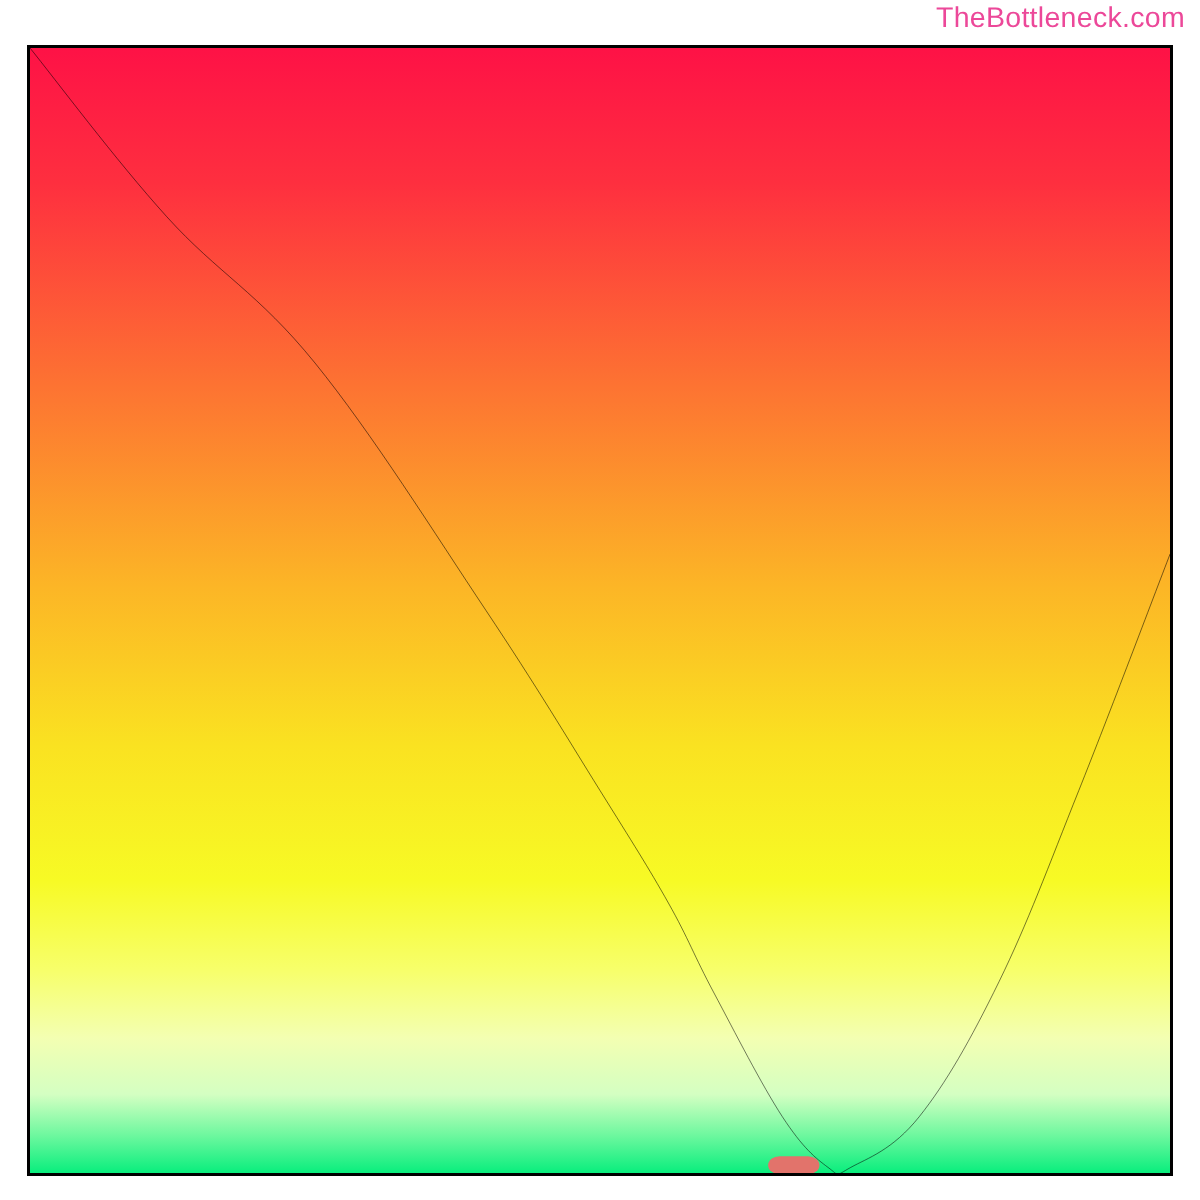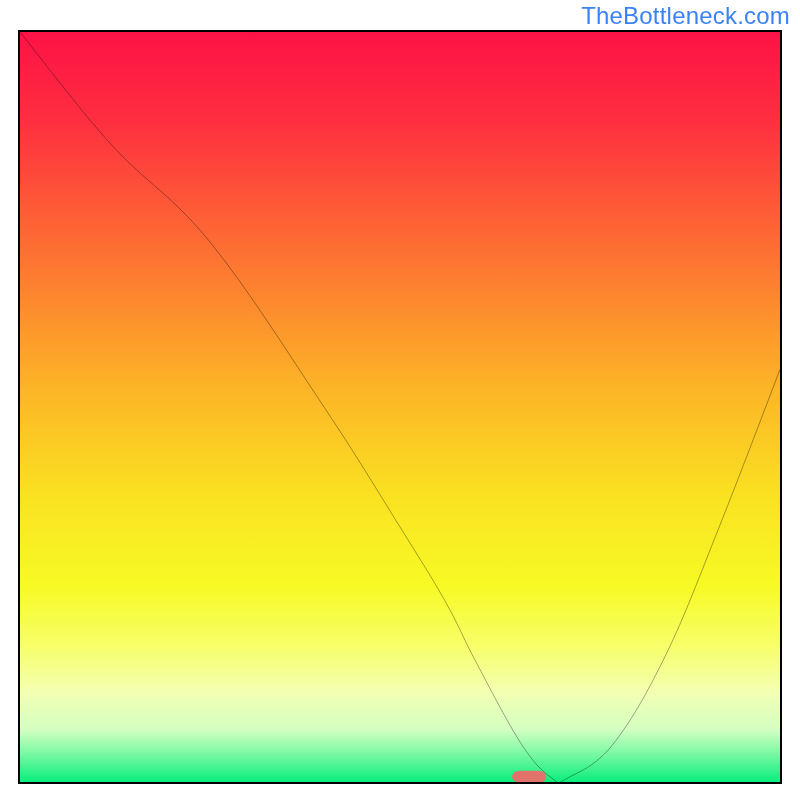--- a/index.html
+++ b/index.html
@@ -13,23 +13,23 @@
   }
   .frame {
     position: relative;
     width: 800px;
     height: 800px;
   }
   .watermark {
     position: absolute;
     top: 2px;
     right: 10px;
-    font-size: 24px;
+    font-size: 19px;
     font-weight: 500;
-    color: #3b82f6;
+    color: #ec4899;
     letter-spacing: 0.2px;
   }
   .plot {
     position: absolute;
     left: 18px;
     top: 30px;
     width: 764px;
     height: 754px;
     box-sizing: border-box;
     border: 2.5px solid #000;

